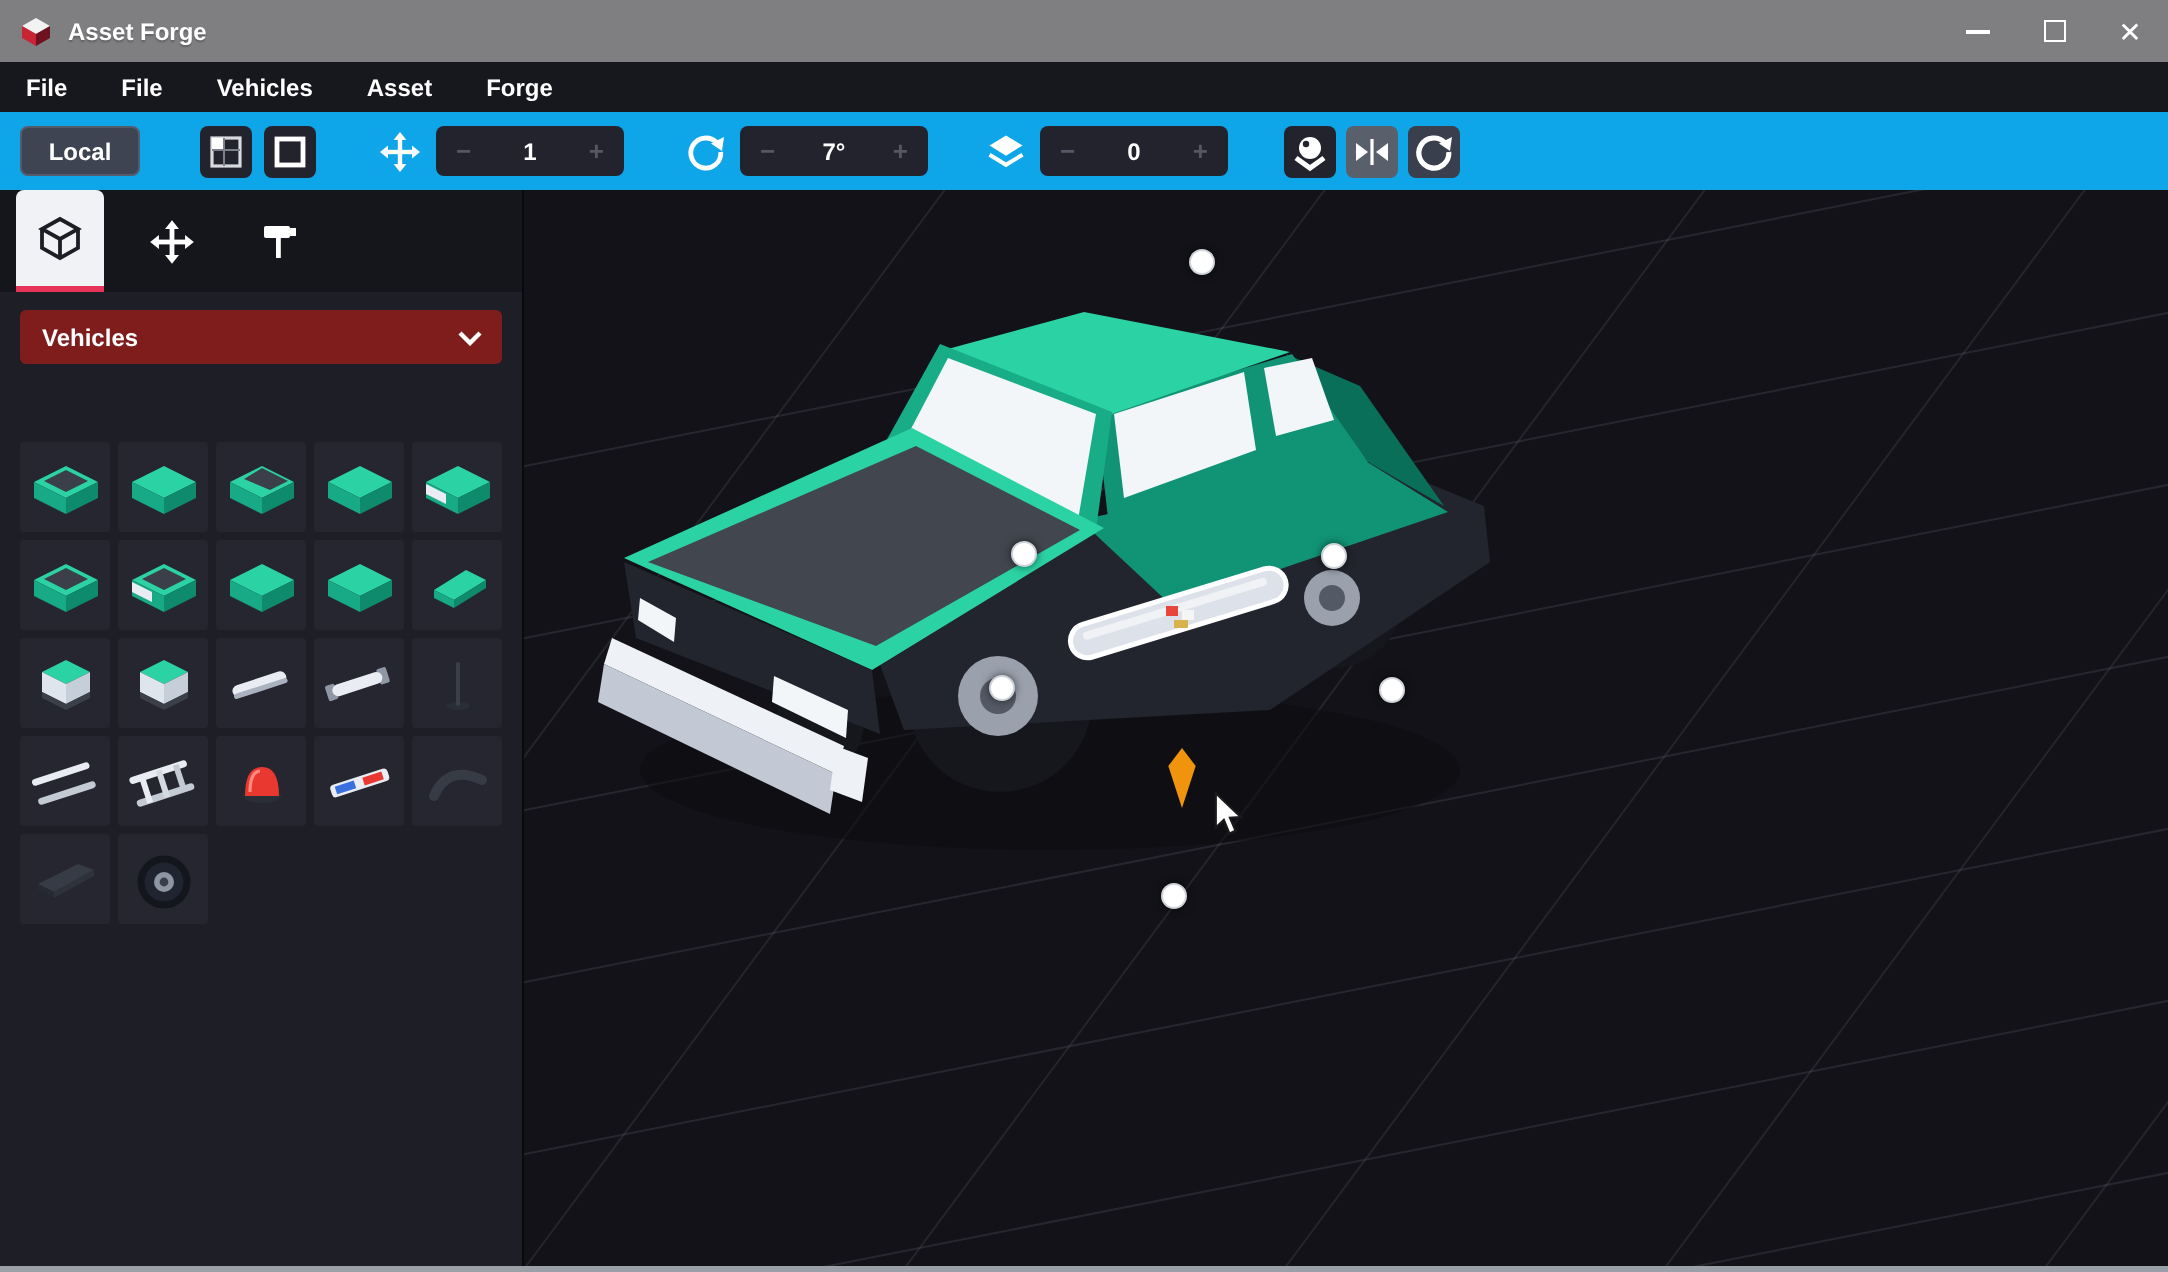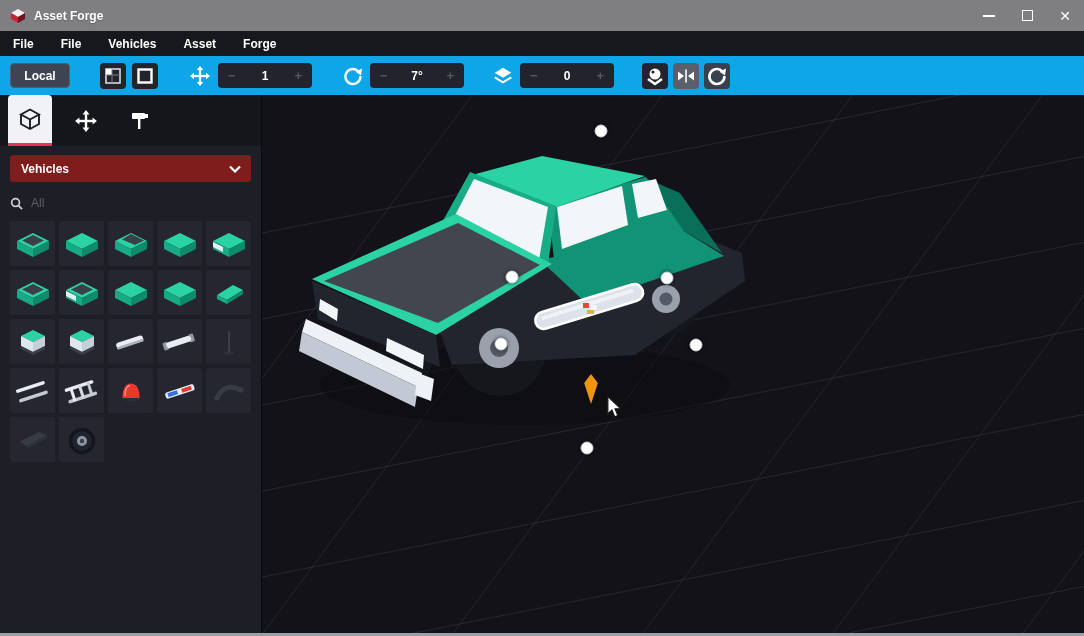--- a/index.html
+++ b/index.html
@@ -216,27 +216,20 @@
 
     <div class="cat-drop">
       <span class="cat-label">Vehicles</span>
       <span class="cat-chev">
         <svg width="12" height="8" viewBox="0 0 12 8">
           <polyline points="1,1.5 6,6.5 11,1.5" fill="none" stroke="#fff" stroke-width="2.2"></polyline>
         </svg>
       </span>
     </div>
 
-    <div class="search-row">
-      <svg width="13" height="13" viewBox="0 0 14 14">
-        <circle cx="6" cy="6" r="4.2" fill="none" stroke="#cfd1d8" stroke-width="1.8"></circle>
-        <line x1="9.2" y1="9.2" x2="13" y2="13" stroke="#cfd1d8" stroke-width="1.8"></line>
-      </svg>
-      <input type="text" placeholder="All" style="">
-    </div>
 
     <div class="asset-grid" id="assetGrid">
         <div class="asset-cell">
           <svg width="44" height="40" viewBox="0 0 44 40">
             <polygon points="22,9 38,17 22,25 6,17" fill="#2bd3a4"></polygon>
             <polygon points="6,17 22,25 22,33 6,25" fill="#18a986"></polygon>
             <polygon points="38,17 22,25 22,33 38,25" fill="#0e8a6c"></polygon>
             <polygon points="22,11 33,16.5 22,22 11,16.5" fill="#3a3f49"></polygon>
           </svg>
         </div>

